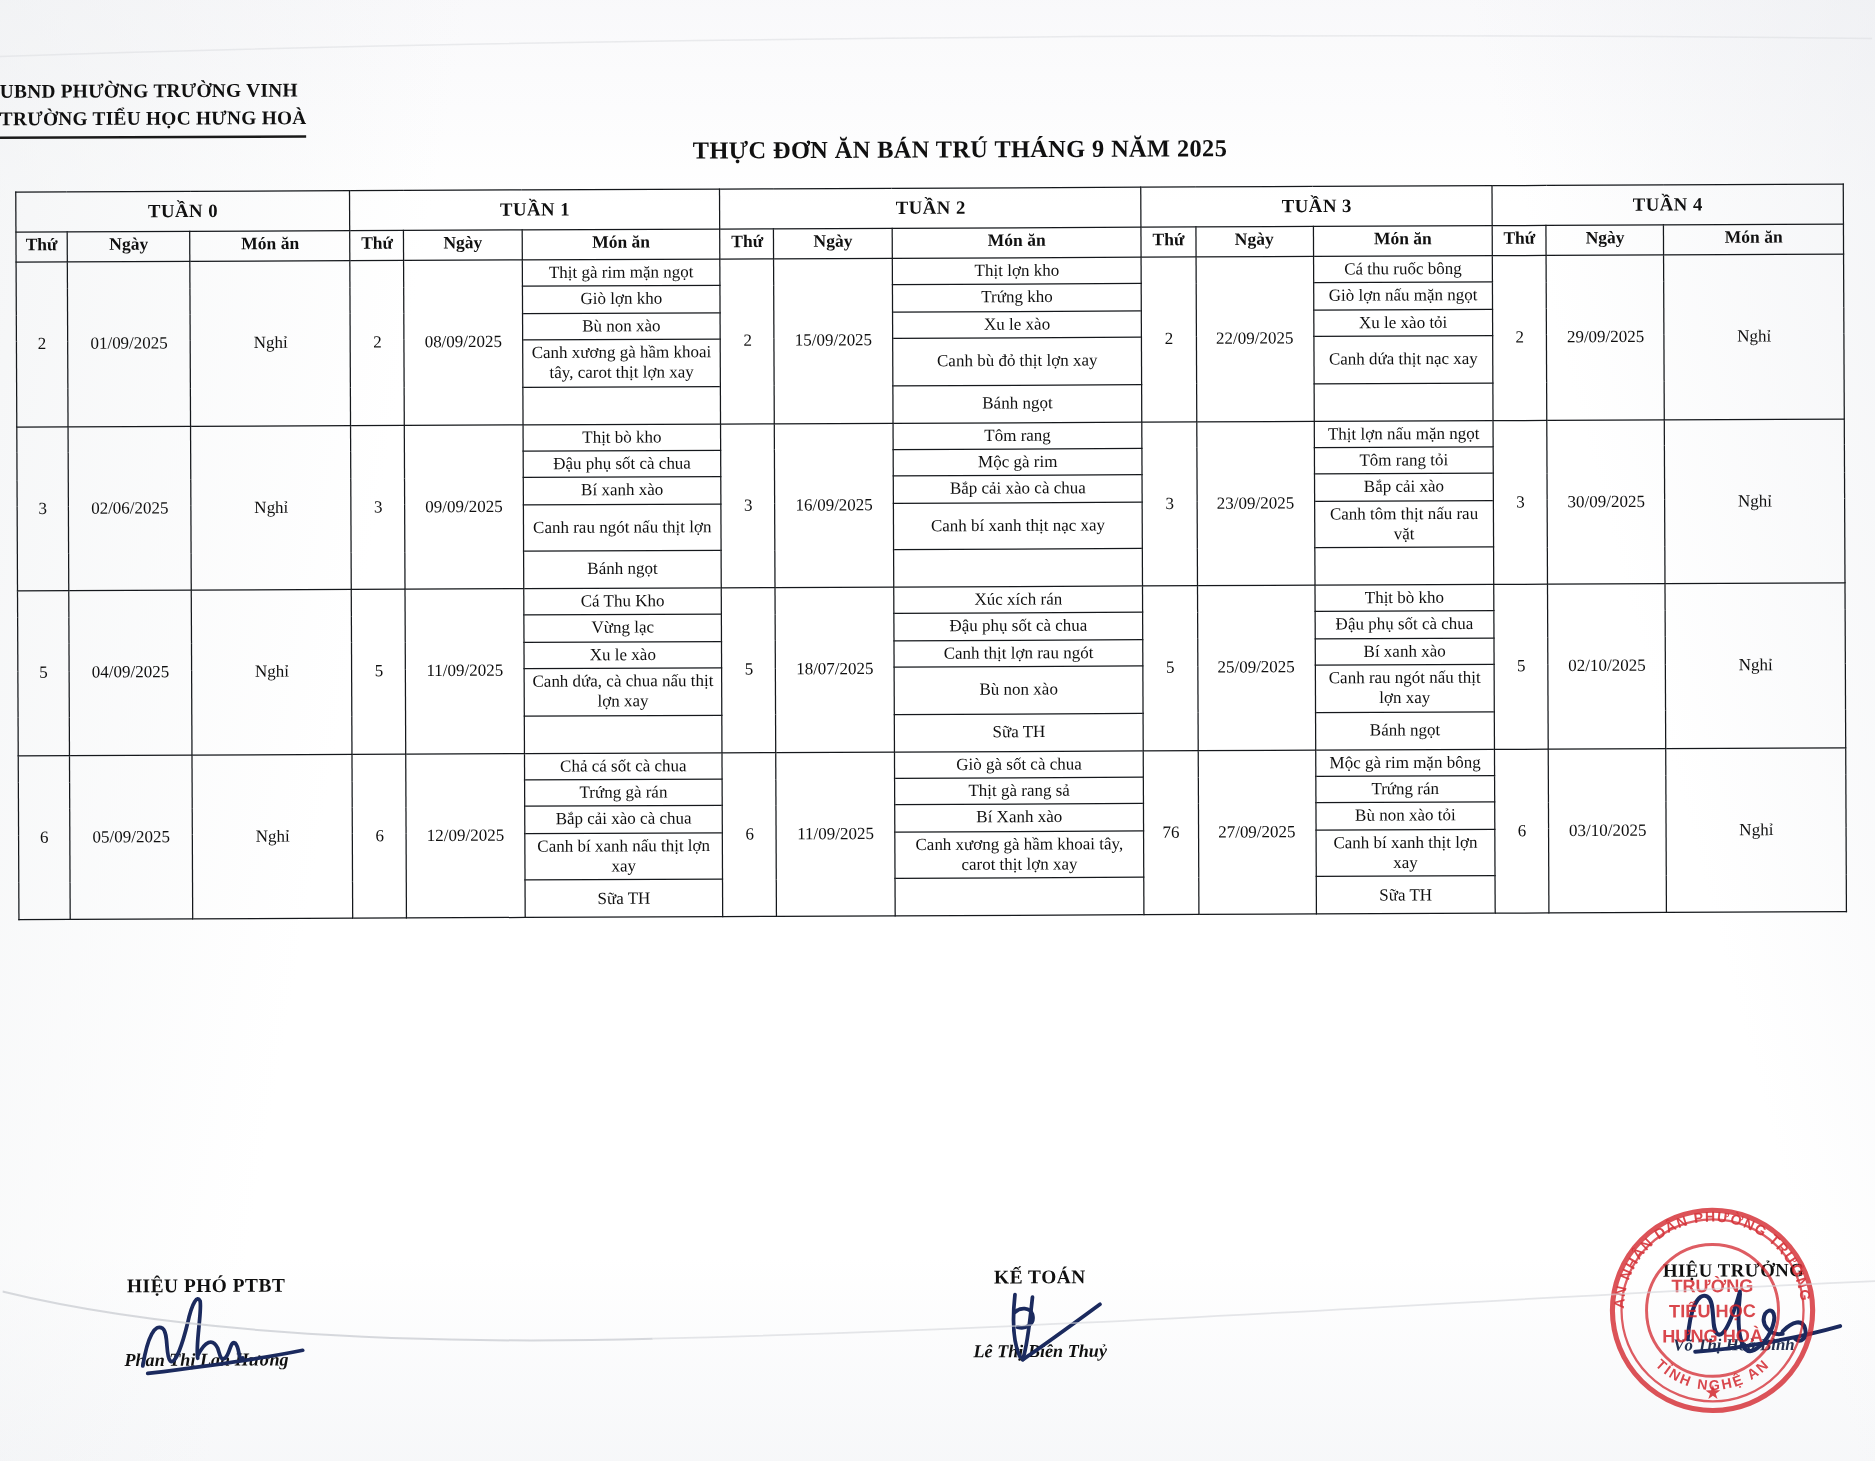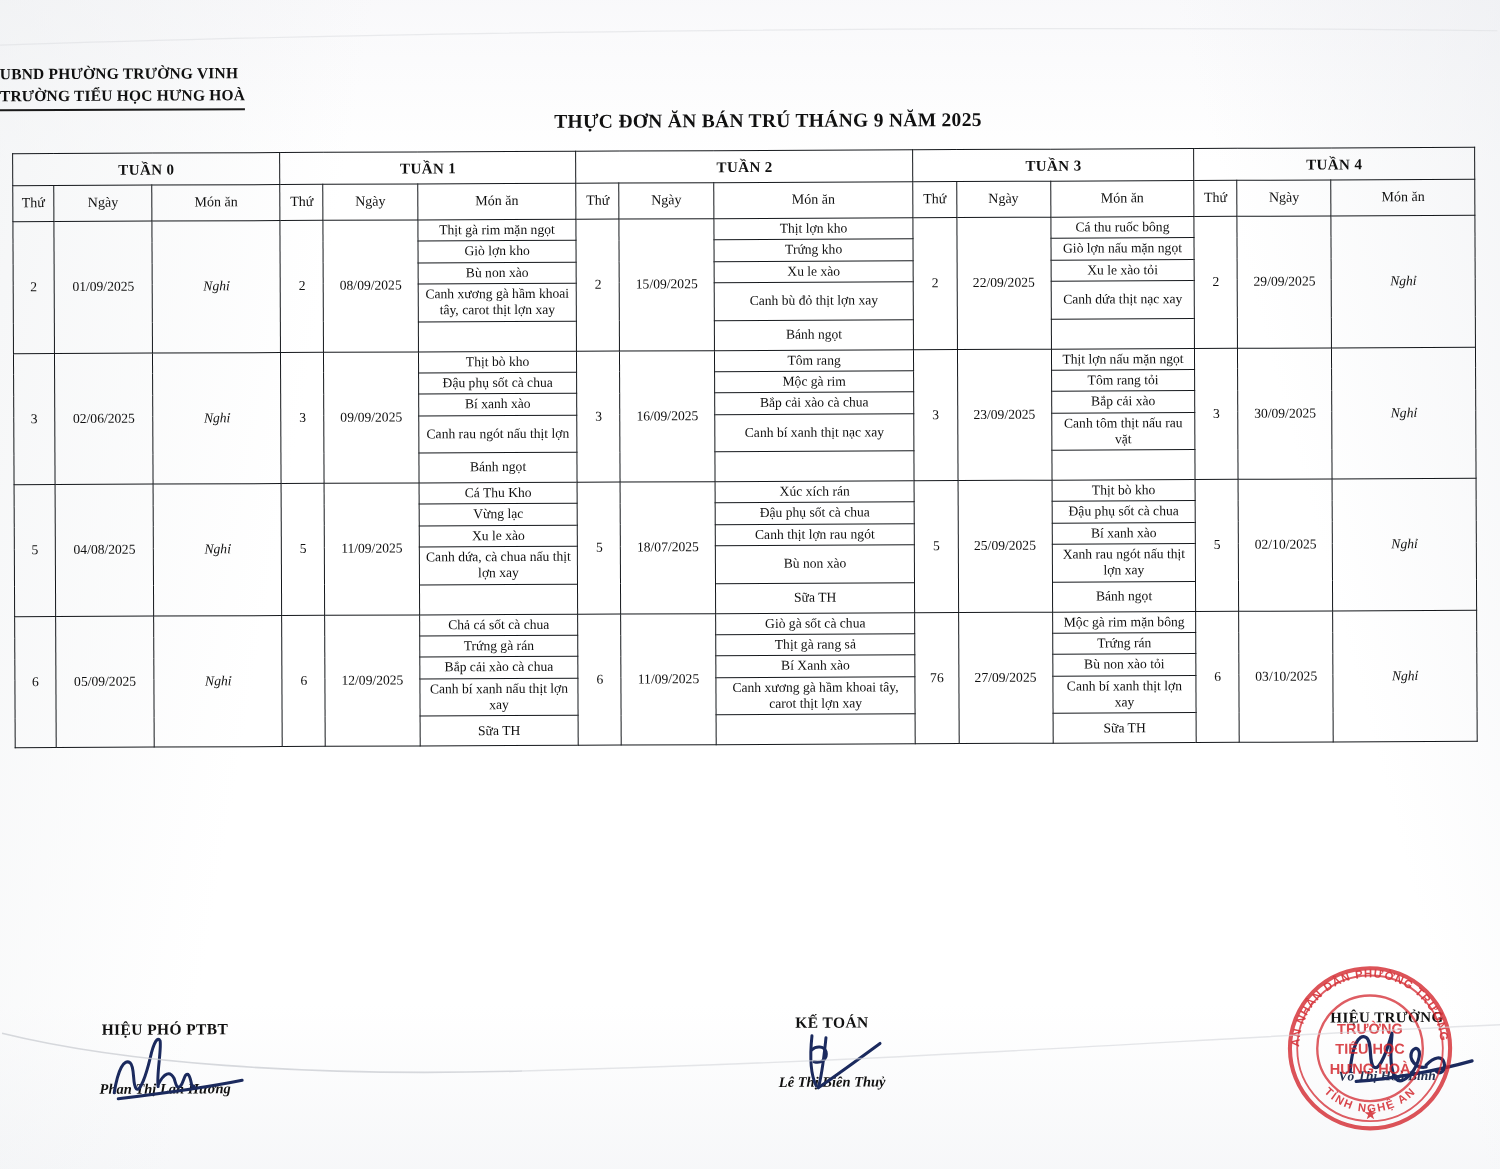--- a/index.html
+++ b/index.html
@@ -39,25 +39,25 @@
   table.menu { border-collapse:collapse; width:100%; table-layout:fixed; }
   table.menu td, table.menu th {
     border:1.4px solid #15181c;
     text-align:center; vertical-align:middle;
     font-size:13.6px; padding:2px 3px; line-height:1.2;
     background:transparent;
   }
   table.menu th.week {
     font-weight:bold; font-size:15px; height:32px; letter-spacing:.4px;
   }
-  table.menu th.sub { font-weight:normal; font-size:14px; height:36px; }
+  table.menu th.sub { font-weight:bold; font-size:14px; height:24px; }
   td.dish { font-size:13.4px; padding:5px 4px; }
   td.dish.empty { height:30px; }
   td.ct { font-size:13.6px; }
-  td.nghi { font-size:13.8px;font-style:italic; }
+  td.nghi { font-size:13.8px; }
 
   
   .sig { position:absolute; font-weight:bold; text-align:center; }
   .sig .role { font-size:15.5px; letter-spacing:.4px; }
   .sig .name { font-size:14.5px; font-style:italic; margin-top:42px; }
   .sig-hp { left:38px; top:1018px; width:250px; }
   .sig-kt { left:700px; top:1014px; width:260px; }
   .sig-ht { left:1270px; top:1012px; width:230px; }
   .sig-ht .role { font-size:15px; }
   .sig-ht .name { font-size:13.5px; color:#23304f; }
@@ -200,21 +200,21 @@
             <td class="dish">Canh bí xanh thịt nạc xay</td>
             <td class="dish">Canh tôm thịt nấu rau vặt</td>
           </tr>
           <tr>
             <td class="dish">Bánh ngọt</td>
             <td class="dish empty"></td>
             <td class="dish empty"></td>
           </tr>
           <tr>
             <td class="ct" rowspan="5">5</td>
-            <td class="ct" rowspan="5">04/08/2025</td>
+            <td class="ct" rowspan="5">04/09/2025</td>
             <td class="nghi" rowspan="5">Nghỉ</td>
             <td class="ct" rowspan="5">5</td>
             <td class="ct" rowspan="5">11/09/2025</td>
             <td class="dish">Cá Thu Kho</td>
             <td class="ct" rowspan="5">5</td>
             <td class="ct" rowspan="5">18/07/2025</td>
             <td class="dish">Xúc xích rán</td>
             <td class="ct" rowspan="5">5</td>
             <td class="ct" rowspan="5">25/09/2025</td>
             <td class="dish">Thịt bò kho</td>
@@ -228,21 +228,21 @@
             <td class="dish">Đậu phụ sốt cà chua</td>
           </tr>
           <tr>
             <td class="dish">Xu le  xào</td>
             <td class="dish">Canh thịt lợn rau ngót</td>
             <td class="dish">Bí xanh   xào</td>
           </tr>
           <tr>
             <td class="dish">Canh dứa, cà chua nấu thịt lợn  xay</td>
             <td class="dish">Bù non xào</td>
-            <td class="dish">Xanh rau ngót  nấu thịt lợn xay</td>
+            <td class="dish">Canh rau ngót  nấu thịt lợn xay</td>
           </tr>
           <tr>
             <td class="dish empty"></td>
             <td class="dish">Sữa TH</td>
             <td class="dish">Bánh ngọt</td>
           </tr>
           <tr>
             <td class="ct" rowspan="5">6</td>
             <td class="ct" rowspan="5">05/09/2025</td>
             <td class="nghi" rowspan="5">Nghỉ</td>

